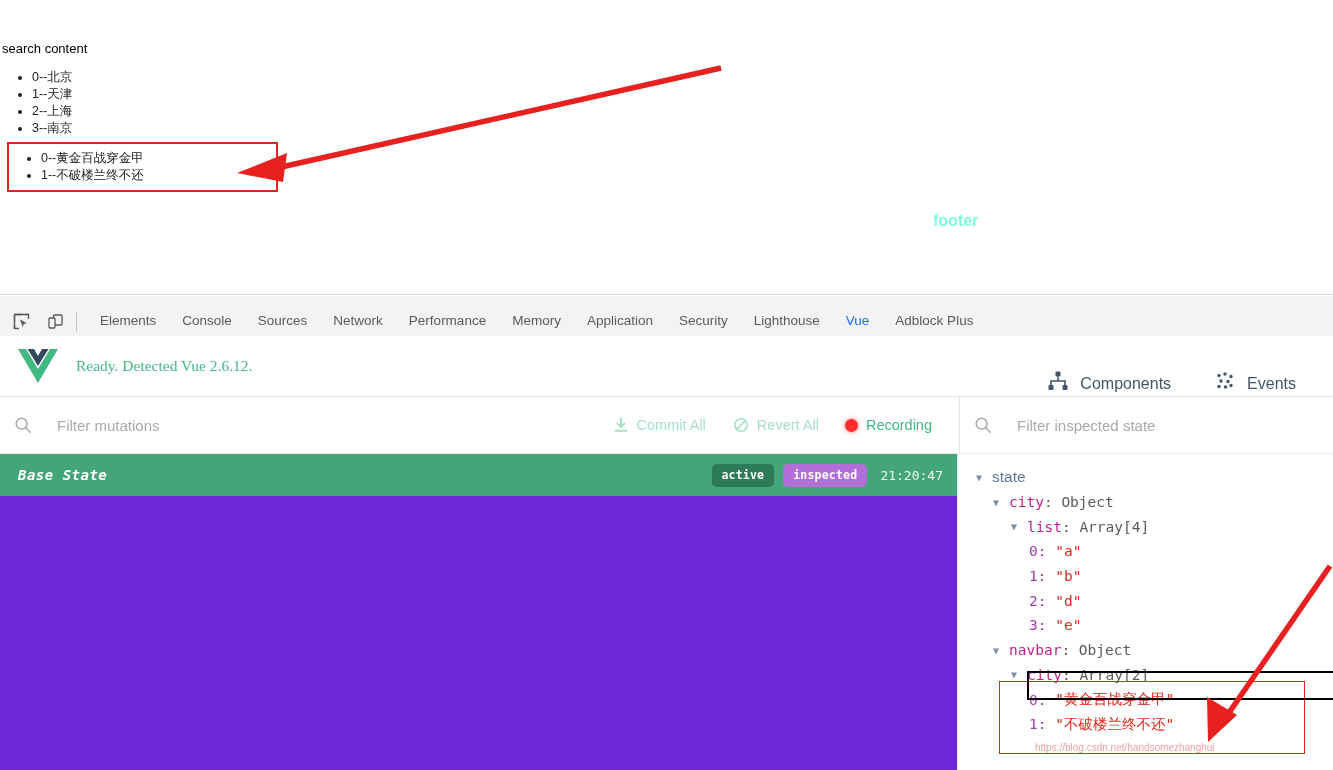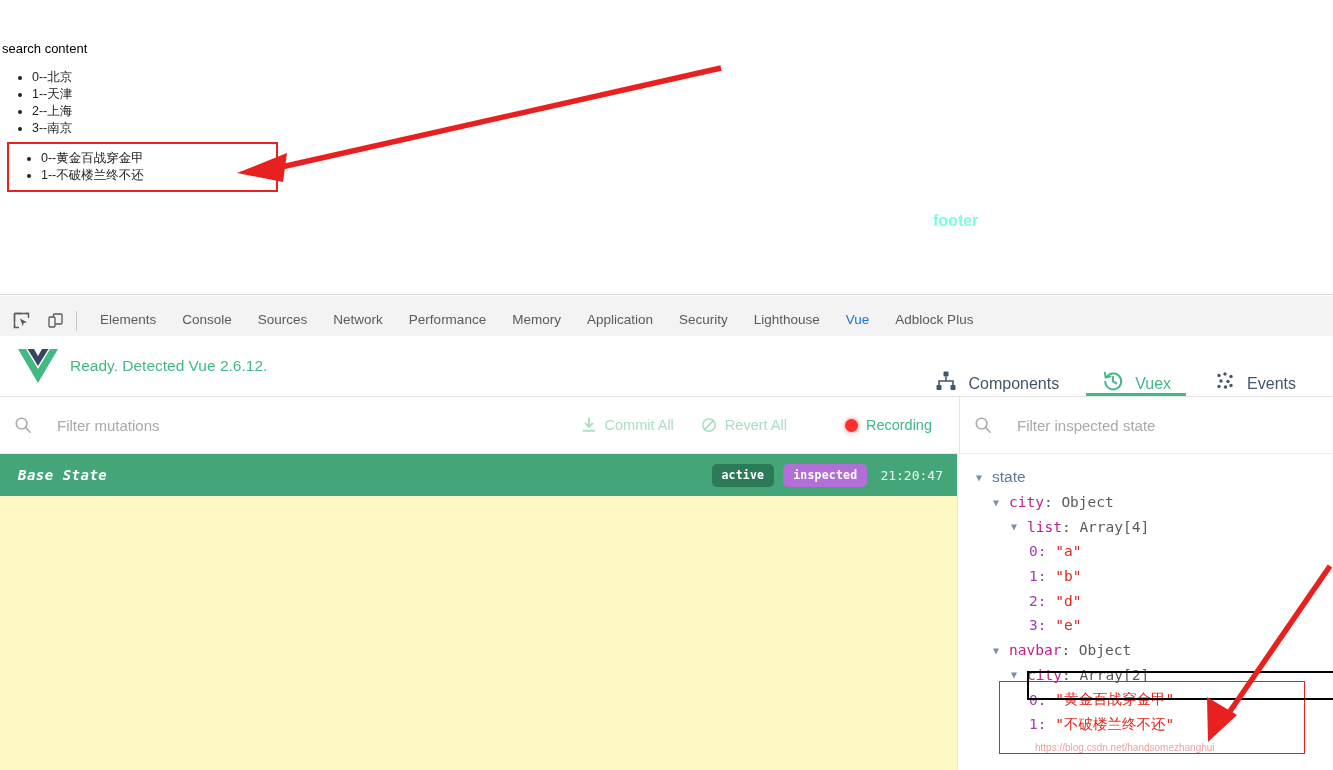--- a/index.html
+++ b/index.html
@@ -43,21 +43,21 @@
     font-size:16px; color:#7cffdd; font-weight:bold;
   }
   #page-bottom-rule{
     position:absolute; left:0; top:294px; width:1333px; height:1px;
     background:#d8d8d8;
   }
 
   
   #devtools-tabbar{
     position:absolute; left:0; top:296px; width:1333px; height:52px;
-    background:#f3f3f3; border-bottom:3px solid #a16207;
+    background:#f3f3f3; border-bottom:1px solid #a16207;
     display:flex; align-items:center;
   }
   .tb-icon{
     width:26px; height:26px; margin-left:8px;
     display:flex; align-items:center; justify-content:center;
     cursor:pointer;
   }
   .tb-sep{
     width:1px; height:20px; background:#c6c6c6; margin:0 10px 0 8px;
   }
@@ -69,21 +69,21 @@
   .dt-tab.active{ color:#1a73e8; border-bottom:2px solid #1a73e8; }
 
   
   #vue-header{
     position:absolute; left:0; top:336px; width:1333px; height:61px;
     background:#fff; border-bottom:1px solid #e3e3e3;
     display:flex; align-items:center;
   }
   #vue-logo{ margin-left:18px; width:40px; height:36px; }
   #vue-ready-text{
-    margin-left:12px; font-size:15.5px; color:#42b883;
+    margin-left:18px; font-size:15.5px; color:#42b883;font-family:Liberation Serif, serif;
   }
   #vue-header-spacer{ flex:1; }
   .vh-tab{
     display:flex; align-items:flex-end; height:60px;
     padding:0 15px; margin:0 6px; cursor:pointer;
     border-bottom:3px solid transparent;
     font-size:16px; color:#42566b;
   }
   .vh-tab .vh-ic{ width:24px; height:24px; margin-right:10px;
      display:flex; align-items:center; justify-content:center; }
@@ -112,31 +112,31 @@
     height:24px;
   }
   .filter-input::placeholder{ color:#a9a9a9; }
   .tb-action{
     display:flex; align-items:center; font-size:14.5px;
     margin-right:26px; cursor:pointer; white-space:nowrap;
   }
   .tb-action .a-ic{ width:18px; height:18px; margin-right:7px;
      display:flex; align-items:center; justify-content:center; }
   .tb-action.disabled{ color:#a8e0c5; }
-  .tb-action.live{ color:#42b883;margin-left:32px; }
+  .tb-action.live{ color:#42b883; }
   .rec-dot{
     width:13px; height:13px; border-radius:50%;
     background:#ff2d2d; margin-right:8px;
     box-shadow:0 0 5px rgba(255,45,45,.65);
   }
 
   
   #mutations-panel{
     position:absolute; left:0; top:454px; width:958px; height:316px;
-    background:#fef9c3; border-right:1px solid #e6e6e6; overflow:hidden;
+    background:#6d28d9; border-right:1px solid #e6e6e6; overflow:hidden;
   }
   #base-state-row{
     height:42px; background:#44a678; display:flex; align-items:center;
     padding:0 12px 0 18px; cursor:pointer;
   }
   #base-state-label{
     color:#ffffff; font-style:italic; font-weight:bold;
     font-family:"DejaVu Sans Mono", monospace; font-size:14px;
     letter-spacing:0.5px;
   }
@@ -275,30 +275,20 @@
       <svg width="22" height="22" viewBox="0 0 22 22">
         <rect x="8.5" y="1.5" width="5" height="5" rx="1" fill="#42566b"></rect>
         <rect x="1.5" y="15" width="5" height="5" rx="1" fill="#42566b"></rect>
         <rect x="15.5" y="15" width="5" height="5" rx="1" fill="#42566b"></rect>
         <path d="M11 6.5 V11 M4 15 V11 H18 V15" stroke="#42566b" stroke-width="1.6" fill="none"></path>
       </svg>
     </span>
     <span>Components</span>
   </div>
 
-  <div class="vh-tab active">
-    <span class="vh-ic">
-      <svg width="22" height="22" viewBox="0 0 22 22">
-        <path d="M4.4 7.2 A8 8 0 1 1 3.2 11.6" stroke="#42b883" stroke-width="1.9" fill="none" stroke-linecap="round"></path>
-        <polyline points="8.5,6.4 3.6,7.6 2.9,2.6" stroke="#42b883" stroke-width="1.9" fill="none" stroke-linecap="round" stroke-linejoin="round"></polyline>
-        <path d="M11 6.8 V11.4 L14.4 13.4" stroke="#42b883" stroke-width="1.9" fill="none" stroke-linecap="round"></path>
-      </svg>
-    </span>
-    <span>Vuex</span>
-  </div>
 
   <div class="vh-tab" id="vh-last">
     <span class="vh-ic">
       <svg width="22" height="22" viewBox="0 0 22 22">
         <circle cx="5" cy="5.5" r="1.7" fill="#42566b"></circle>
         <circle cx="11" cy="4" r="1.7" fill="#42566b"></circle>
         <circle cx="17" cy="6.5" r="1.7" fill="#42566b"></circle>
         <circle cx="7" cy="11" r="1.7" fill="#42566b"></circle>
         <circle cx="14" cy="11.5" r="1.7" fill="#42566b"></circle>
         <circle cx="5" cy="16.5" r="1.7" fill="#42566b"></circle>

